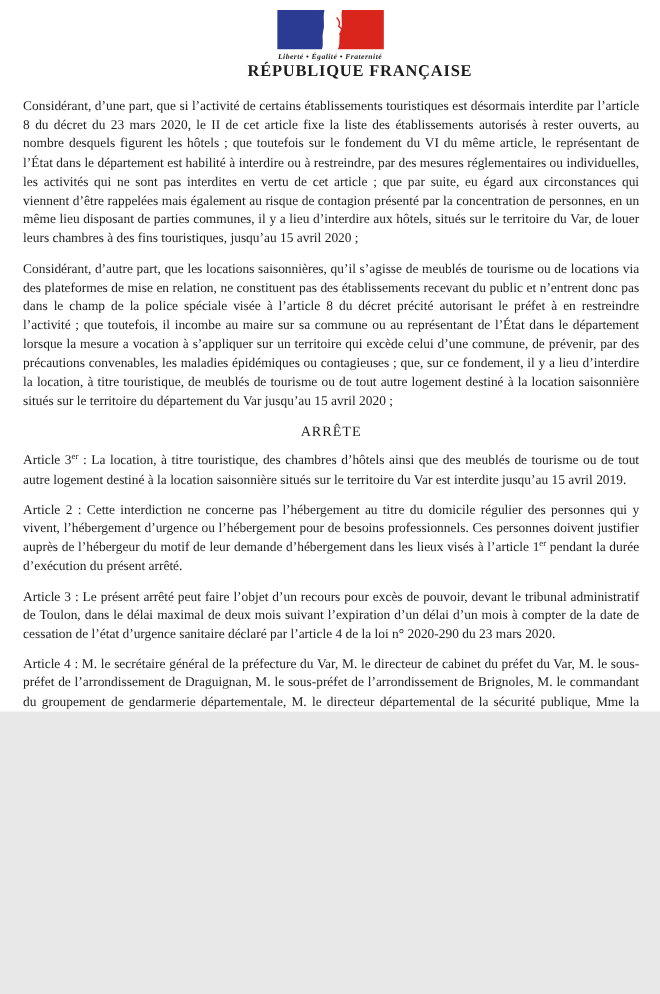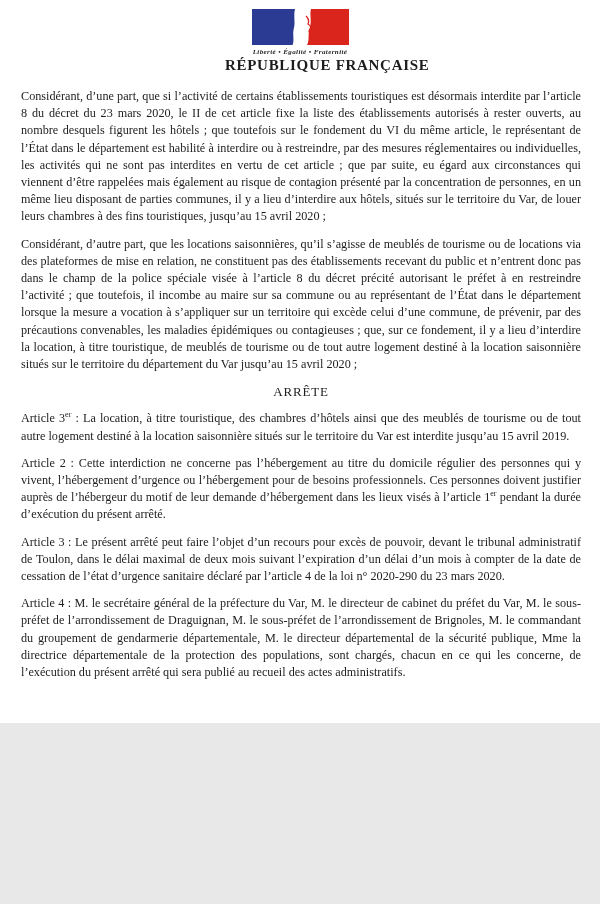--- a/index.html
+++ b/index.html
@@ -1,19 +1,19 @@
 <!DOCTYPE html>
 <html lang="fr"><head>
 <meta charset="utf-8">
 <style>
   html, body { margin: 0; padding: 0; background: #e8e8e8; }
   .page {
     position: relative;
     width: 600px;
-    height: 723px;
+    height: 647px;
     margin: 0 auto;
     background: #ffffff;
     font-family: "Liberation Serif", "DejaVu Serif", serif;
     color: #1d1d1d;
     overflow: hidden;
   }
 
   
   .logo-block {
     position: absolute;

